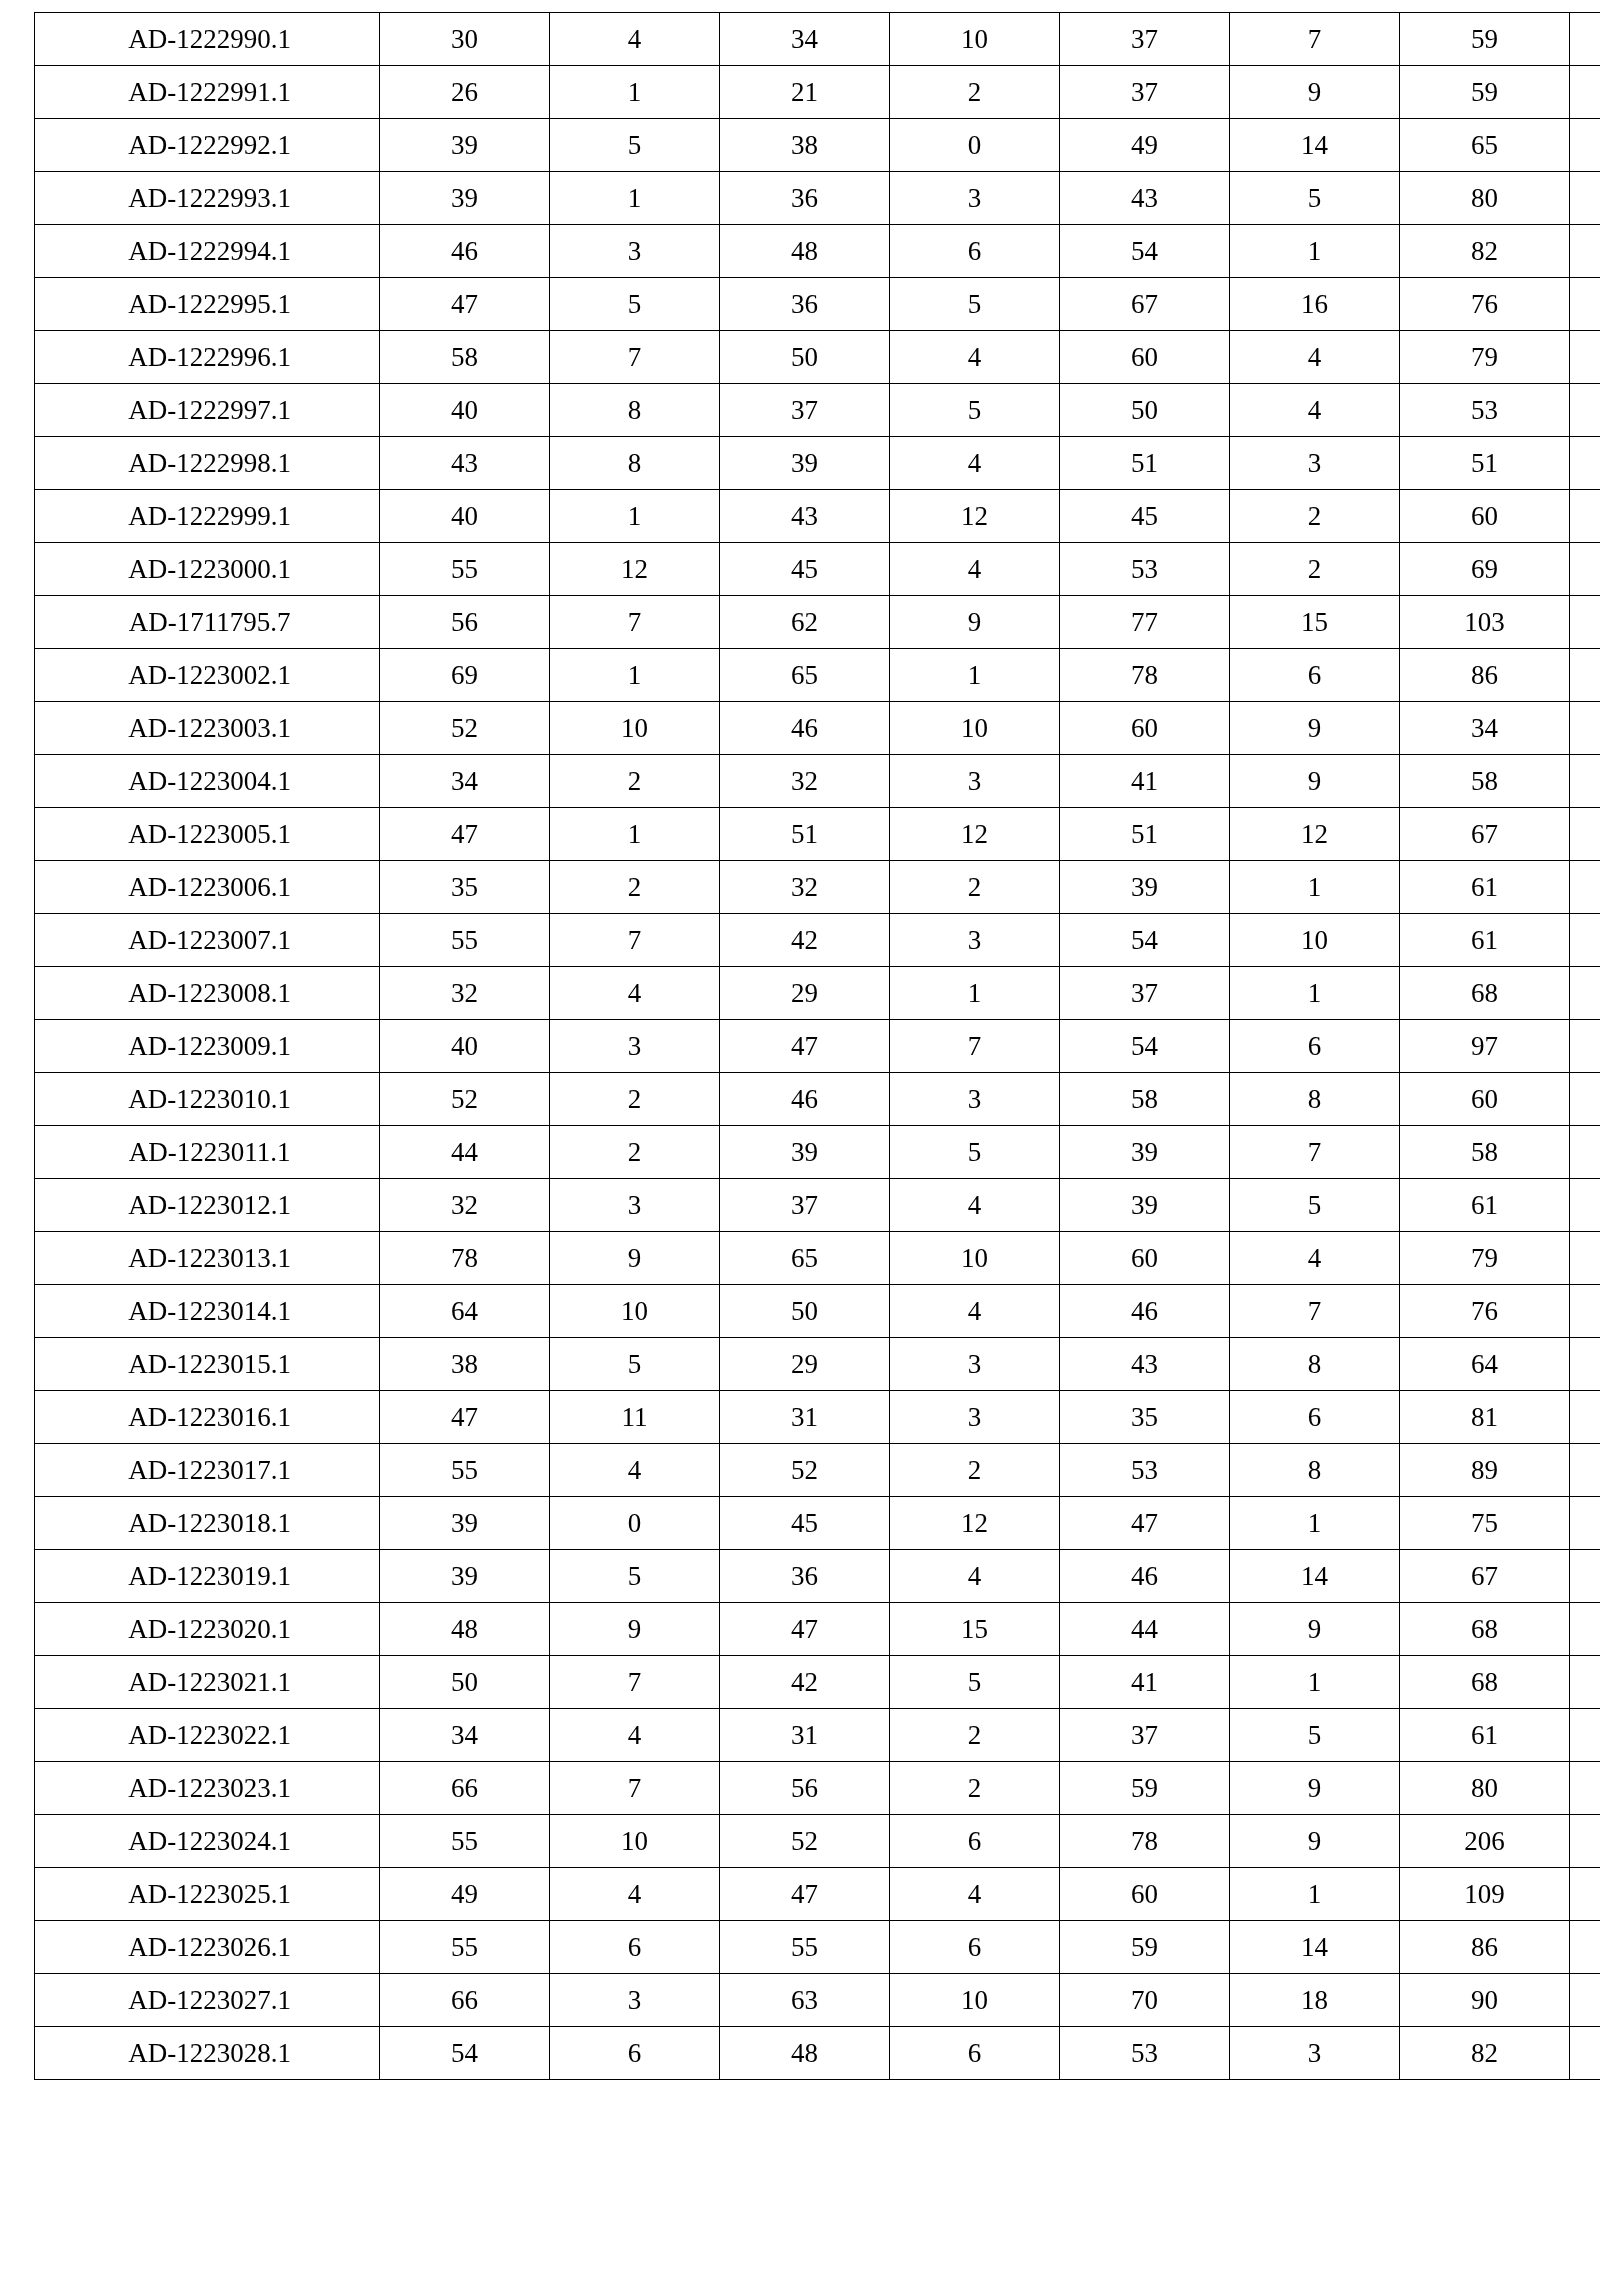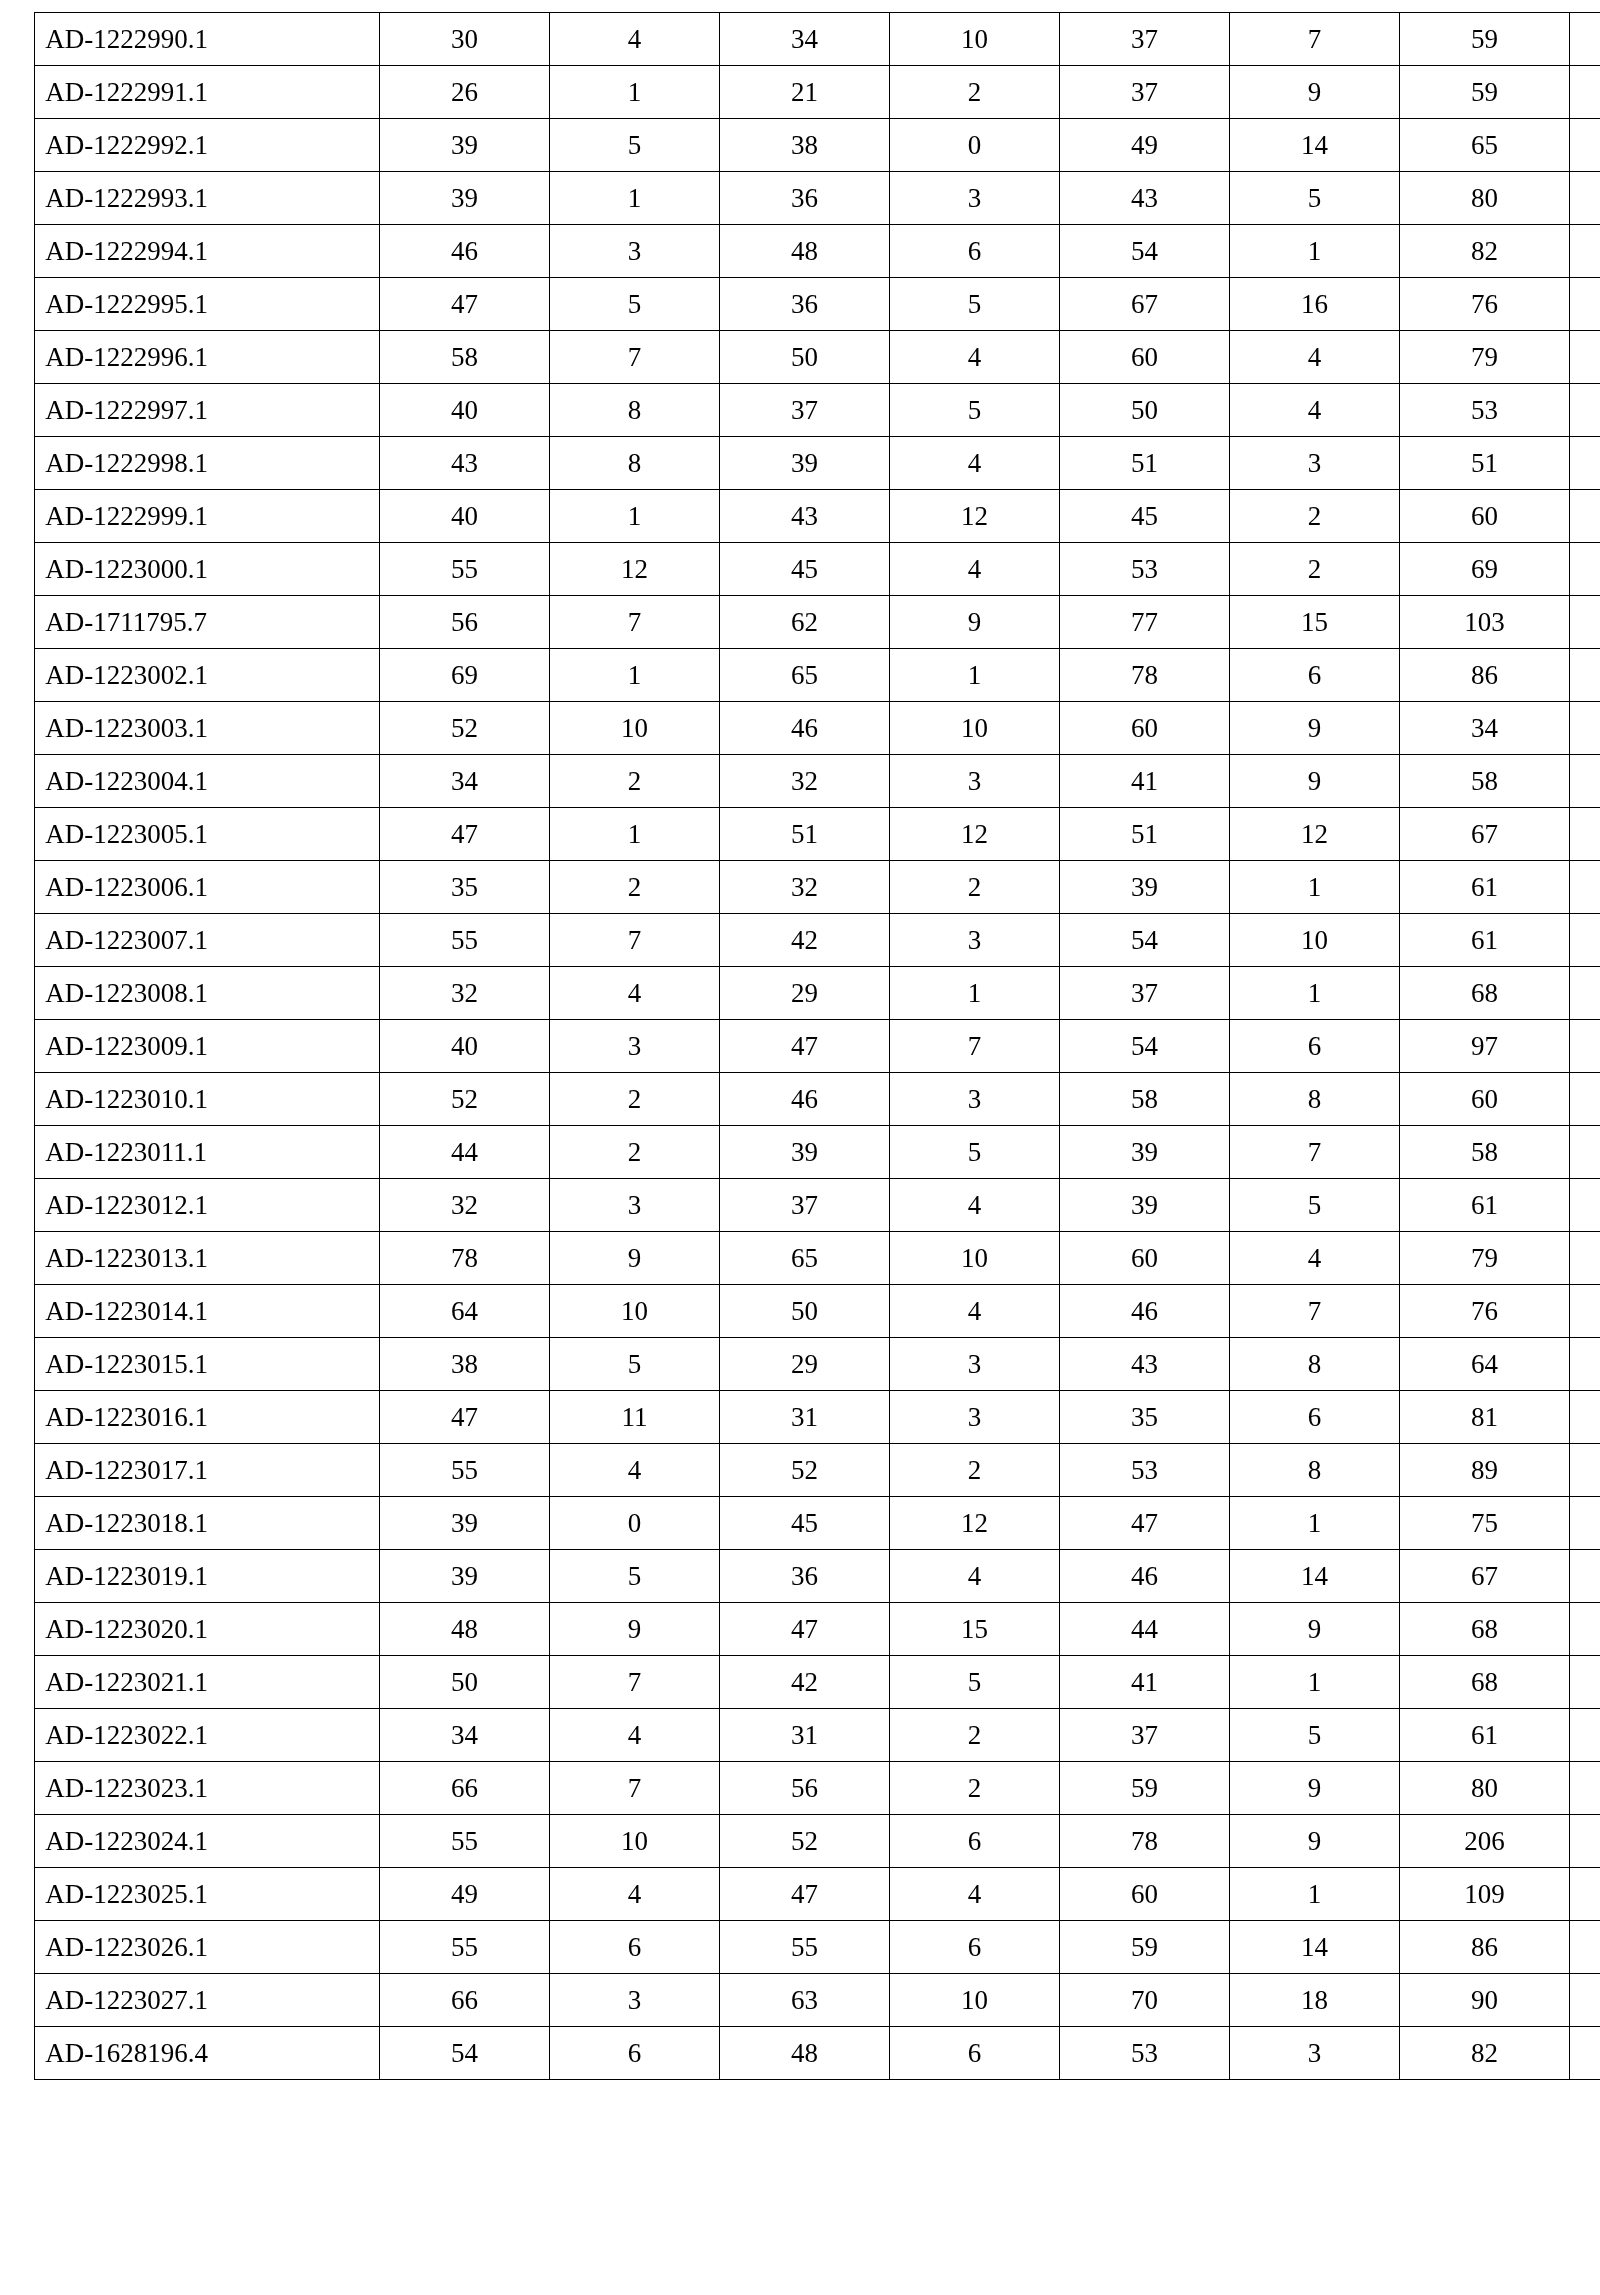--- a/index.html
+++ b/index.html
@@ -31,21 +31,21 @@
     height: 52px;
     font-size: 27px;
     line-height: 1;
     padding: 0 5.2px;
     text-align: center;
     vertical-align: middle;
     overflow: hidden;
     white-space: nowrap;
   }
   table.data-table td.id-cell {
-    text-align: left;
+    text-align: center;
     padding-left: 10.3px;
   }
   col.c0 { width: 345px; }
   col.c1 { width: 170px; }
   col.c2 { width: 170px; }
   col.c3 { width: 170px; }
   col.c4 { width: 170px; }
   col.c5 { width: 170px; }
   col.c6 { width: 170px; }
   col.c7 { width: 170px; }
@@ -480,21 +480,21 @@
           <td>66</td>
           <td>3</td>
           <td>63</td>
           <td>10</td>
           <td>70</td>
           <td>18</td>
           <td>90</td>
           <td>1</td>
         </tr>
         <tr>
-          <td class="id-cell">AD-1628196.4</td>
+          <td class="id-cell">AD-1223028.1</td>
           <td>54</td>
           <td>6</td>
           <td>48</td>
           <td>6</td>
           <td>53</td>
           <td>3</td>
           <td>82</td>
           <td>15</td>
         </tr>
       </tbody>

